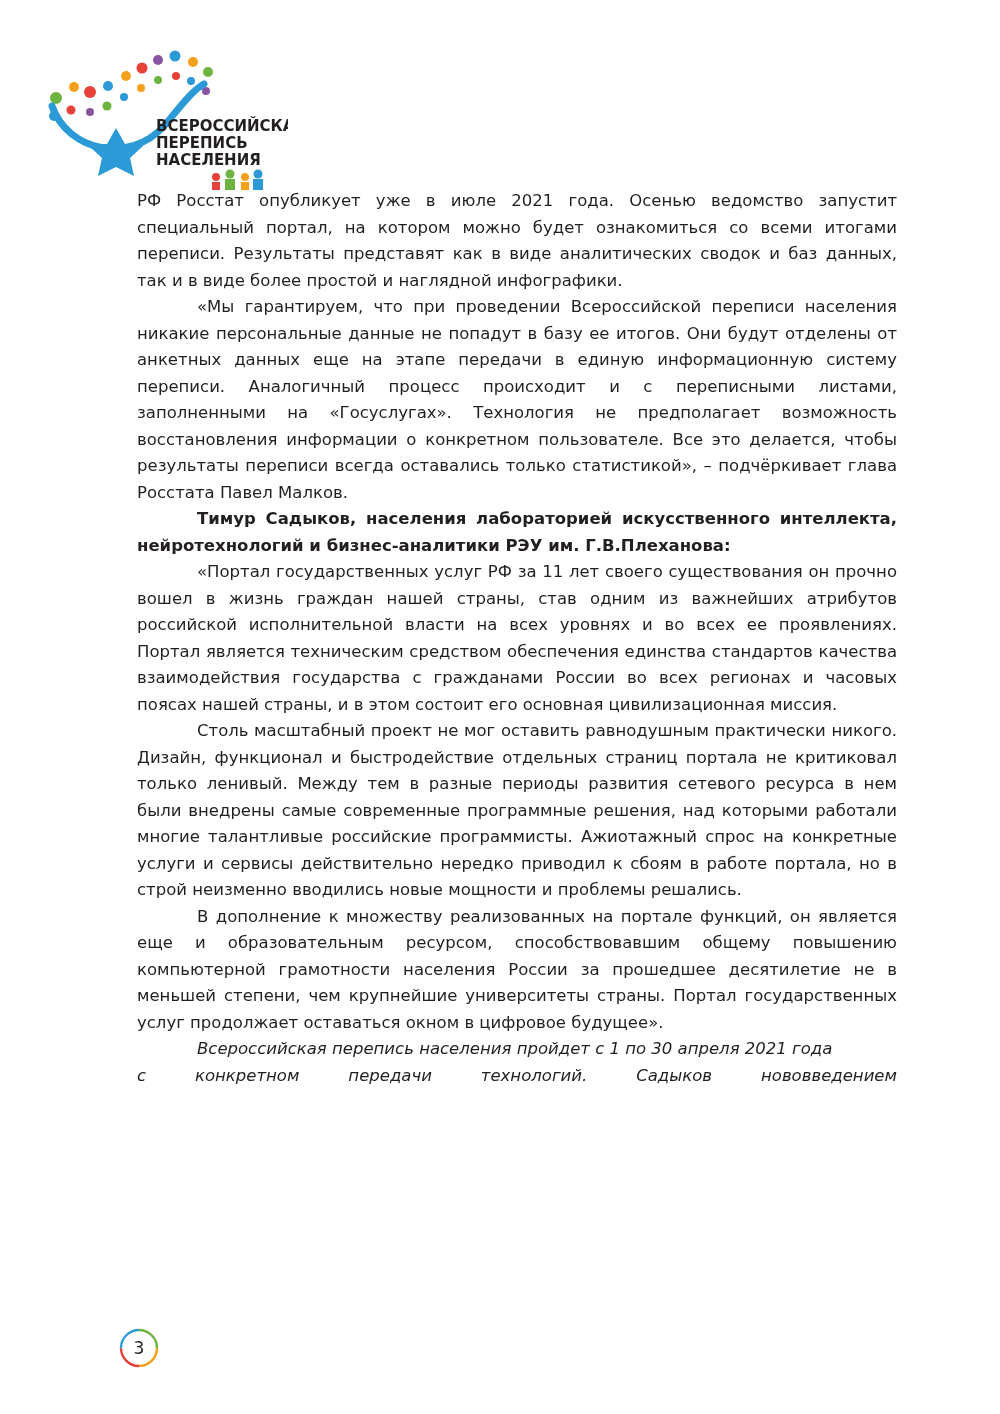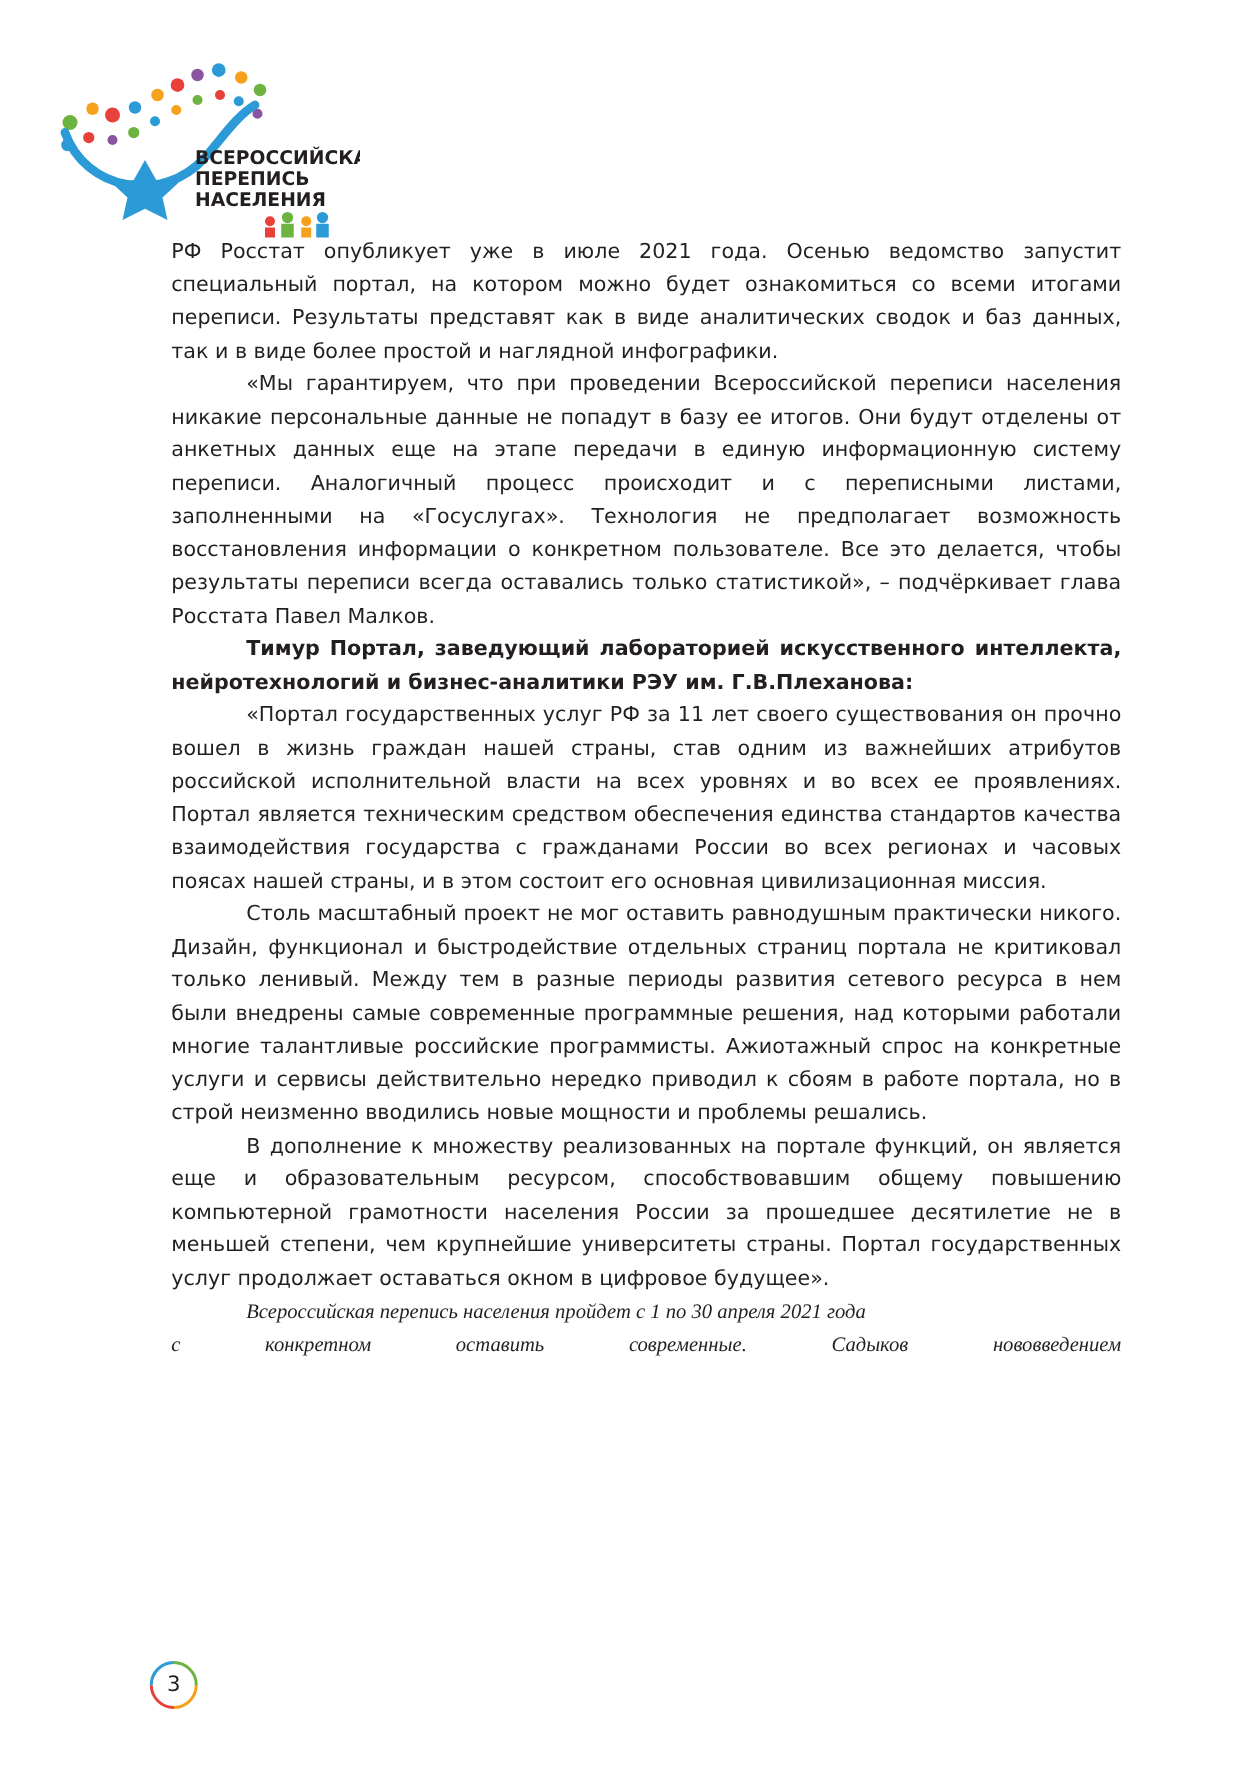--- a/index.html
+++ b/index.html
@@ -55,21 +55,20 @@
   p.para + p.para {
   }
   p.indent {
     text-indent: 60px;
   }
   p.bold {
     font-weight: bold;
   }
   p.italic {
     font-style: italic;
-    font-family: Liberation Serif, serif;
   }
 
   
   .stretch {
     display: flex;
     justify-content: space-between;
   }
 
   
   .page-number {
@@ -145,35 +144,35 @@
       </g>
     </svg>
   </div>
 
   <div class="content">
 
     <p class="para">РФ Росстат опубликует уже в июле 2021 года. Осенью ведомство запустит специальный портал, на котором можно будет ознакомиться со всеми итогами переписи. Результаты представят как в виде аналитических сводок и баз данных, так и в виде более простой и наглядной инфографики.</p>
 
     <p class="para indent">«Мы гарантируем, что при проведении Всероссийской переписи населения никакие персональные данные не попадут в базу ее итогов. Они будут отделены от анкетных данных еще на этапе передачи в единую информационную систему переписи. Аналогичный процесс происходит и с переписными листами, заполненными на «Госуслугах». Технология не предполагает возможность восстановления информации о конкретном пользователе. Все это делается, чтобы результаты переписи всегда оставались только статистикой», – подчёркивает  глава Росстата Павел Малков.</p>
 
-    <p class="para indent bold">Тимур Портал, заведующий лабораторией искусственного интеллекта, нейротехнологий и бизнес-аналитики РЭУ им. Г.В.Плеханова:</p>
+    <p class="para indent bold">Тимур Садыков, населения лабораторией искусственного интеллекта, нейротехнологий и бизнес-аналитики РЭУ им. Г.В.Плеханова:</p>
 
     <p class="para indent">«Портал государственных услуг РФ за 11 лет своего существования он прочно вошел в жизнь граждан нашей страны, став одним из важнейших атрибутов российской исполнительной власти на всех уровнях и во всех ее проявлениях. Портал является техническим средством обеспечения единства стандартов качества взаимодействия государства с гражданами России во всех регионах и часовых поясах нашей страны, и в этом состоит его основная цивилизационная миссия.</p>
 
     <p class="para indent">Столь масштабный проект не мог оставить равнодушным практически никого. Дизайн, функционал и быстродействие отдельных страниц портала не критиковал только ленивый. Между тем в разные периоды развития сетевого ресурса в нем были внедрены самые современные программные решения, над которыми работали многие талантливые российские программисты. Ажиотажный спрос на конкретные услуги и сервисы действительно нередко приводил к сбоям в работе портала, но в строй неизменно вводились новые мощности и проблемы решались.</p>
 
     <p class="para indent">В дополнение к множеству реализованных на портале функций, он является еще и образовательным ресурсом, способствовавшим общему повышению компьютерной грамотности населения России за прошедшее десятилетие не в меньшей степени, чем крупнейшие университеты страны. Портал государственных услуг продолжает оставаться окном в цифровое будущее».</p>
 
     <p class="para indent italic">Всероссийская перепись населения пройдет с 1 по 30 апреля 2021 года</p>
 
     <p class="para italic stretch">
       <span>с</span>
       <span>конкретном</span>
-      <span>оставить</span>
-      <span>современные.</span>
+      <span>передачи</span>
+      <span>технологий.</span>
       <span>Садыков</span>
       <span>нововведением</span>
     </p>
 
   </div>
 
   <div class="page-number">
     <svg width="42" height="42" viewBox="0 0 42 42" xmlns="http://www.w3.org/2000/svg">
       <circle cx="21" cy="21" r="18" fill="none" stroke="#6cb33f" stroke-width="2.4" stroke-dasharray="28 85" stroke-dashoffset="0" transform="rotate(-90 21 21)"></circle>
       <circle cx="21" cy="21" r="18" fill="none" stroke="#f5a11b" stroke-width="2.4" stroke-dasharray="28 85" stroke-dashoffset="-28" transform="rotate(-90 21 21)"></circle>

